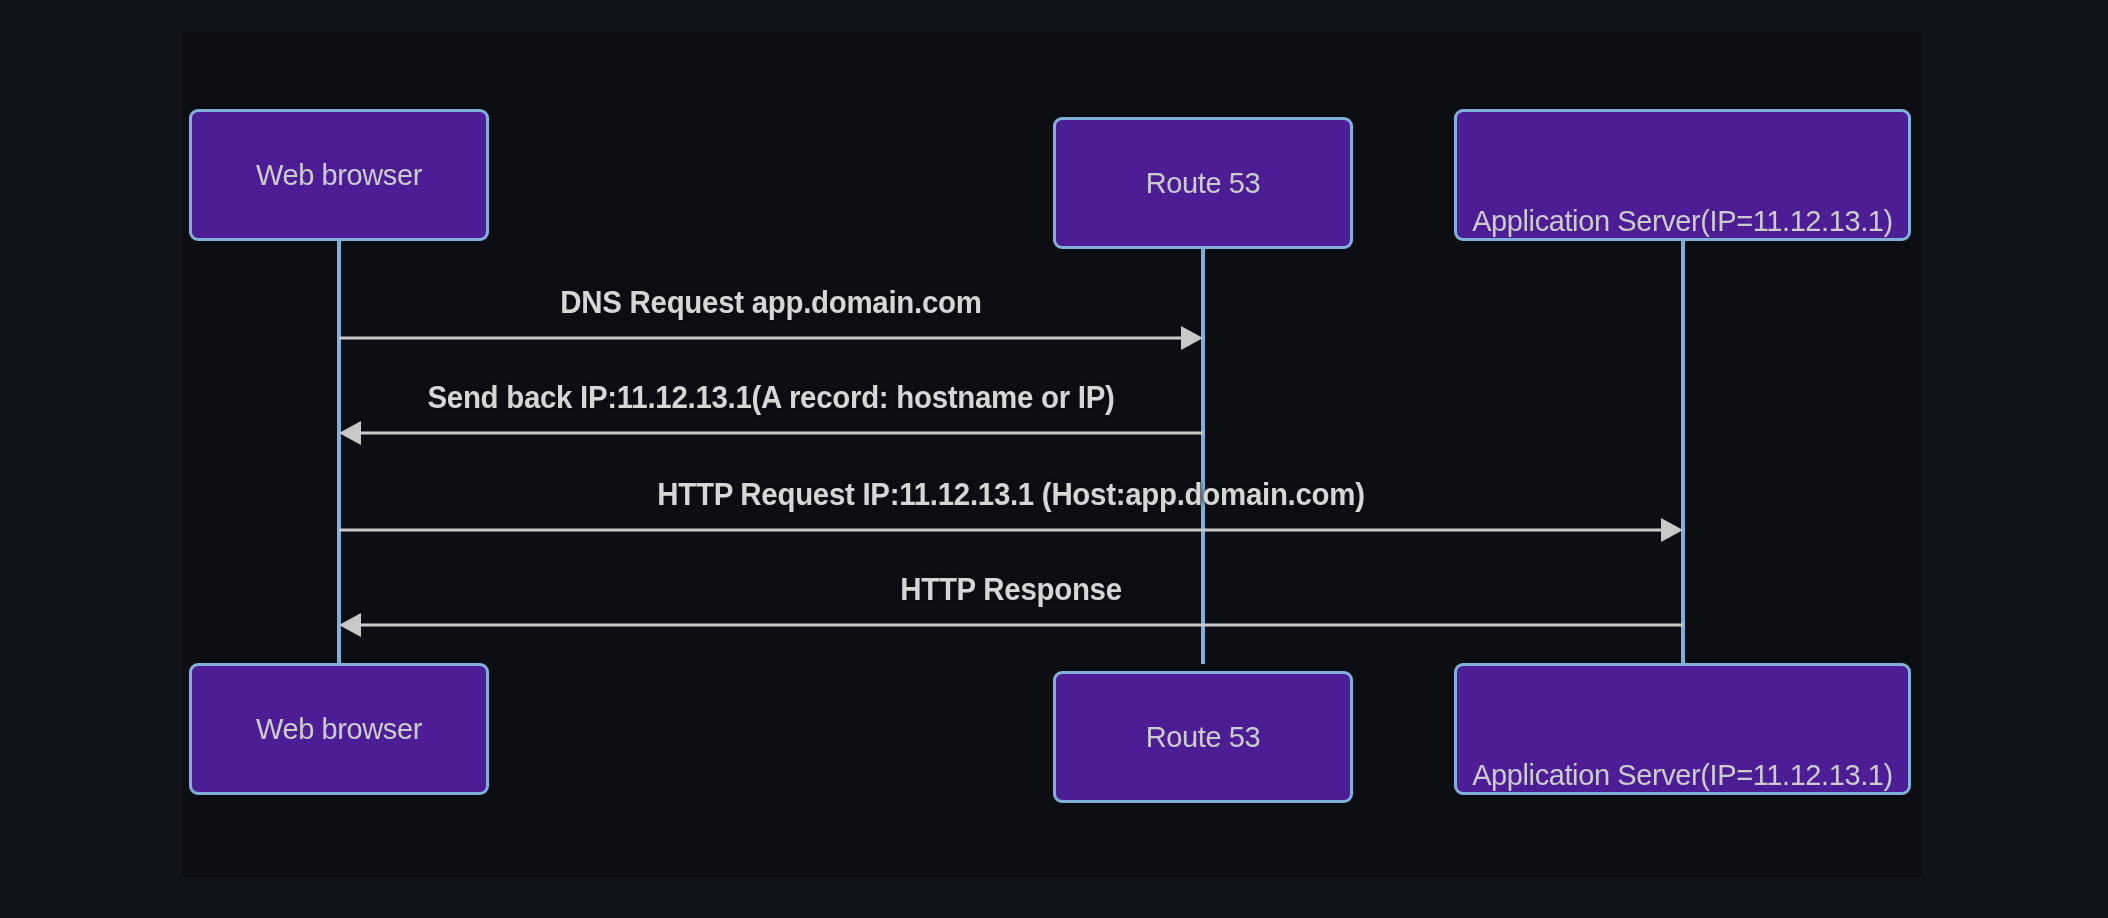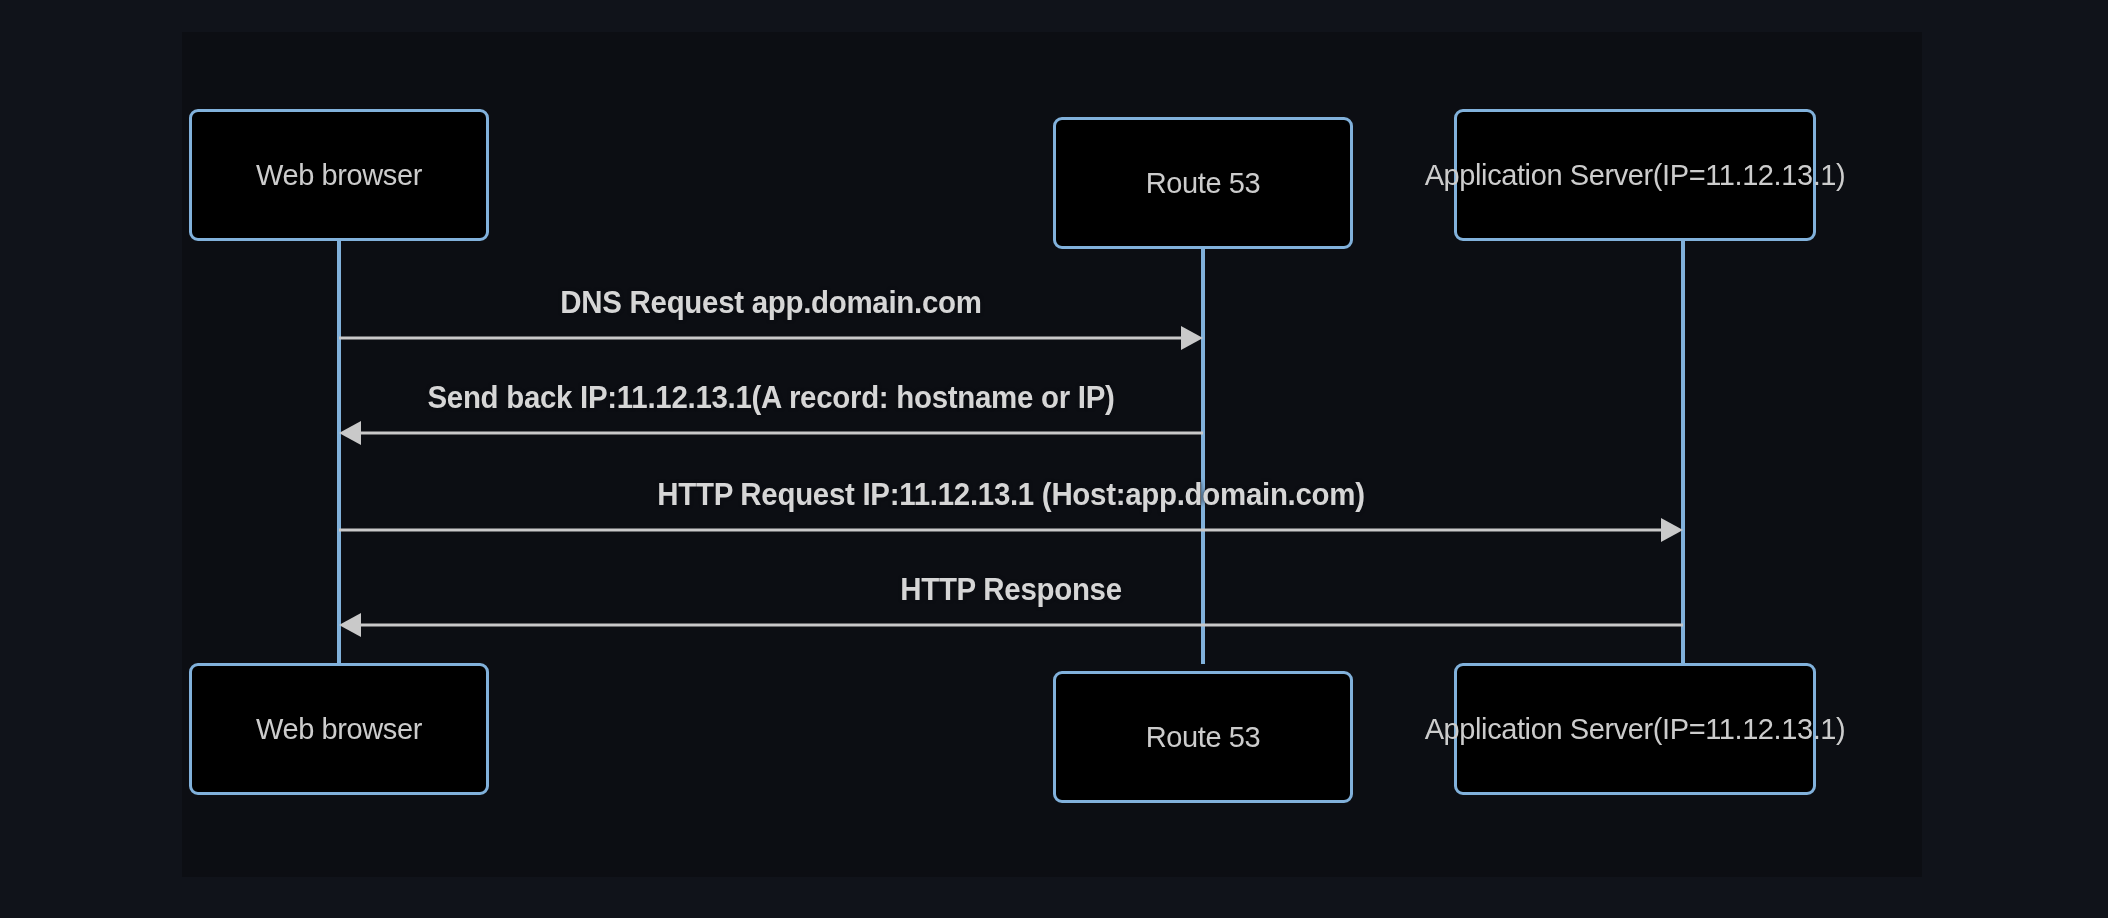--- a/index.html
+++ b/index.html
@@ -8,29 +8,29 @@
     background:#10131a;
     font-family:"Liberation Sans",sans-serif;
   }
   .diagram-bg{
     position:absolute;left:182px;top:32px;width:1740px;height:845px;
     background:#0c0e13;
   }
   .layer{position:absolute;left:0;top:0;}
   .actor-box{
     position:absolute;height:132px;box-sizing:border-box;
-    background:#000000;border:3px solid #81b1db;border-radius:9px;
+    background:#4c1d95;border:3px solid #81b1db;border-radius:9px;
     display:flex;align-items:center;justify-content:center;
     color:#cccccc;font-size:29px;letter-spacing:-0.4px;white-space:nowrap;
   }
   .actor-top{top:109px;}
   .actor-bottom{top:663px;}
   .actor-a{left:189px;width:300px;}
   .actor-b{left:1053px;width:300px;margin-top:8px;}
-  .actor-c{left:1454px;width:362px;}
+  .actor-c{left:1454px;width:457px;align-items:flex-end;}
   .msg-label{
     position:absolute;height:40px;line-height:40px;
     color:#d6d6d6;font-size:31px;font-weight:bold;white-space:nowrap;
     letter-spacing:-0.3px;
     transform:translateX(-50%) scaleX(0.95);
     text-shadow:0 0 4px #0c0e13;
   }
   .m1{left:771px;top:283px;}
   .m2{left:771px;top:378px;}
   .m3{left:1011px;top:475px;}

